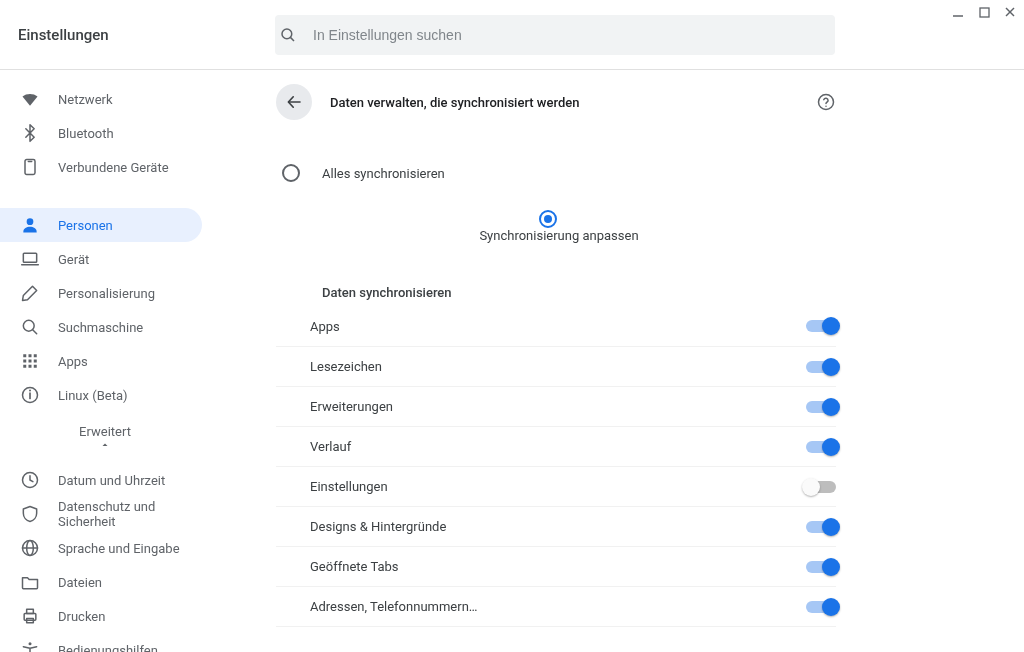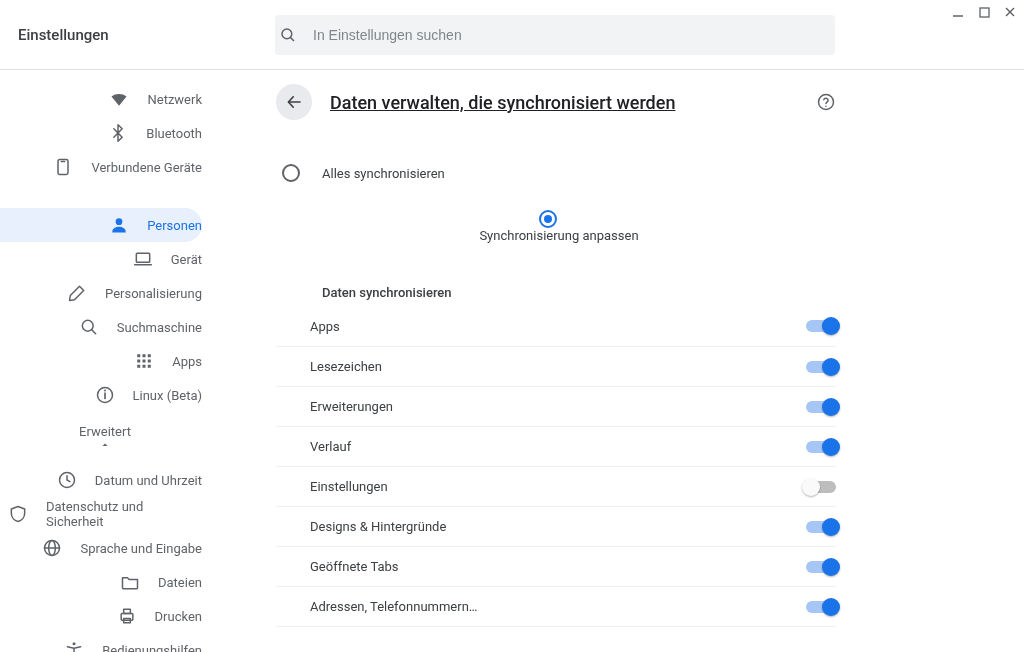--- a/index.html
+++ b/index.html
@@ -8,30 +8,30 @@
   .window-controls .wc { width: 16px; height: 16px; display: flex; align-items: center; justify-content: center; color: #5f6368; }
   .topbar { display: flex; align-items: center; height: 70px; border-bottom: 1px solid #e0e0e0; }
   .topbar-title { font-size: 15px; font-weight: 500; color: #3c4043; padding-left: 18px; width: 275px; }
   .search-wrap { flex: 0 0 560px; margin-left: 0; }
   .search { display: flex; align-items: center; background: #f1f3f4; border-radius: 4px; height: 40px; padding: 0 4px; color: #5f6368; width: 560px; }
   .search svg { flex: 0 0 auto; margin-right: 16px; }
   .search input { border: none; background: transparent; outline: none; font-size: 14px; color: #3c4043; width: 100%; }
   .search input::placeholder { color: #80868b; }
   .body { display: flex; height: calc(652px - 70px); }
   .sidebar { width: 248px; padding-top: 12px; overflow-y: auto; }
-  .nav-item { display: flex; align-items: center; height: 34px; padding-left: 8px; border-radius: 0 17px 17px 0; margin-right: 46px; cursor: pointer; color: #5f6368; font-size: 13px; justify-content: flex-end; }
+  .nav-item { display: flex; align-items: center; height: 34px; padding-left: 20px; border-radius: 0 17px 17px 0; margin-right: 46px; cursor: pointer; color: #5f6368; font-size: 13px; }
   .nav-item.active { background: #e8f0fe; color: #1a73e8; margin-top: 24px; }
   .nav-item .ic { width: 20px; height: 20px; margin-right: 18px; display: flex; align-items: center; justify-content: center; }
   .nav-item.active .ic { color: #1a73e8; }
   .section-header { display: flex; align-items: center; justify-content: space-between; padding: 12px 58px 12px 20px; font-size: 13px; color: #5f6368; cursor: pointer; flex-direction: column; }
   .content { flex: 1; padding-top: 8px; overflow-y: auto; }
   .content-inner { width: 560px; margin-left: 28px; }
   .page-header { display: flex; align-items: center; height: 48px; }
   .back-btn { width: 36px; height: 36px; border-radius: 50%; background: #e8eaed; display: flex; align-items: center; justify-content: center; color: #3c4043; cursor: pointer; }
-  .page-title { font-size: 18px; font-weight: 500; color: #202124; margin-left: 18px; flex: 1; text-decoration: underline; }
+  .page-title { font-size: 13px; font-weight: 500; color: #202124; margin-left: 18px; flex: 1; }
   .help-btn { color: #5f6368; cursor: pointer; width: 20px; height: 20px; display:flex; align-items:center; justify-content:center;}
   .radio-group { padding: 28px 0 10px 0; }
   .radio-row { display: flex; align-items: center; padding: 10px 0 10px 6px; cursor: pointer; }
   .radio { width: 18px; height: 18px; border-radius: 50%; border: 2px solid #5f6368; margin-right: 22px; position: relative; }
   .radio.selected { border-color: #1a73e8; }
   .radio.selected::after { content: ""; position: absolute; top: 3px; left: 3px; width: 8px; height: 8px; border-radius: 50%; background: #1a73e8; }
   .radio-label { font-size: 13px; color: #3c4043; }
   .section-title { font-size: 13px; font-weight: 500; color: #3c4043; padding: 22px 0 6px 6px; margin-left: 40px; }
   .list-row { display: flex; align-items: center; justify-content: space-between; height: 40px; border-top: 1px solid #f1f1f1; padding-left: 34px; padding-right: 0; font-size: 13px; color: #3c4043; }
   .list-row:first-of-type { border-top: none; }

